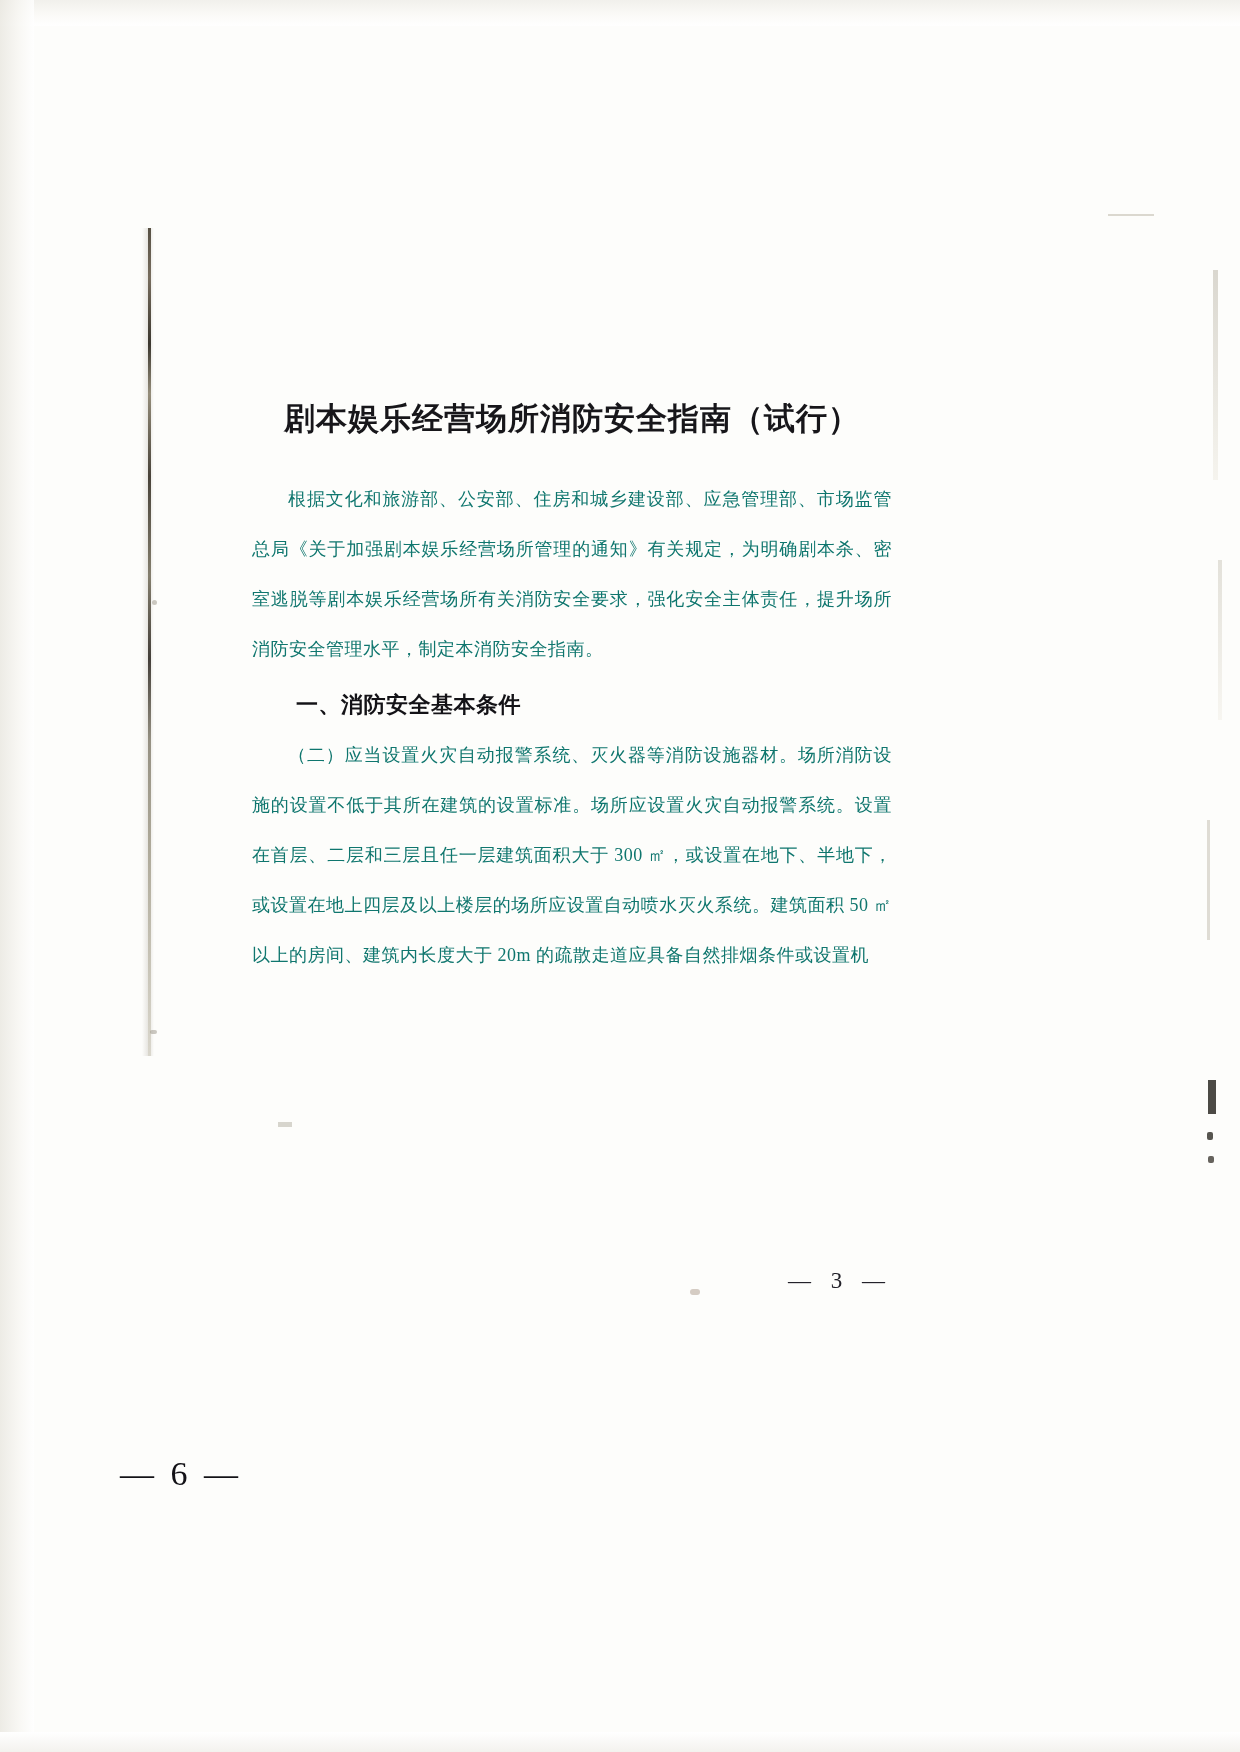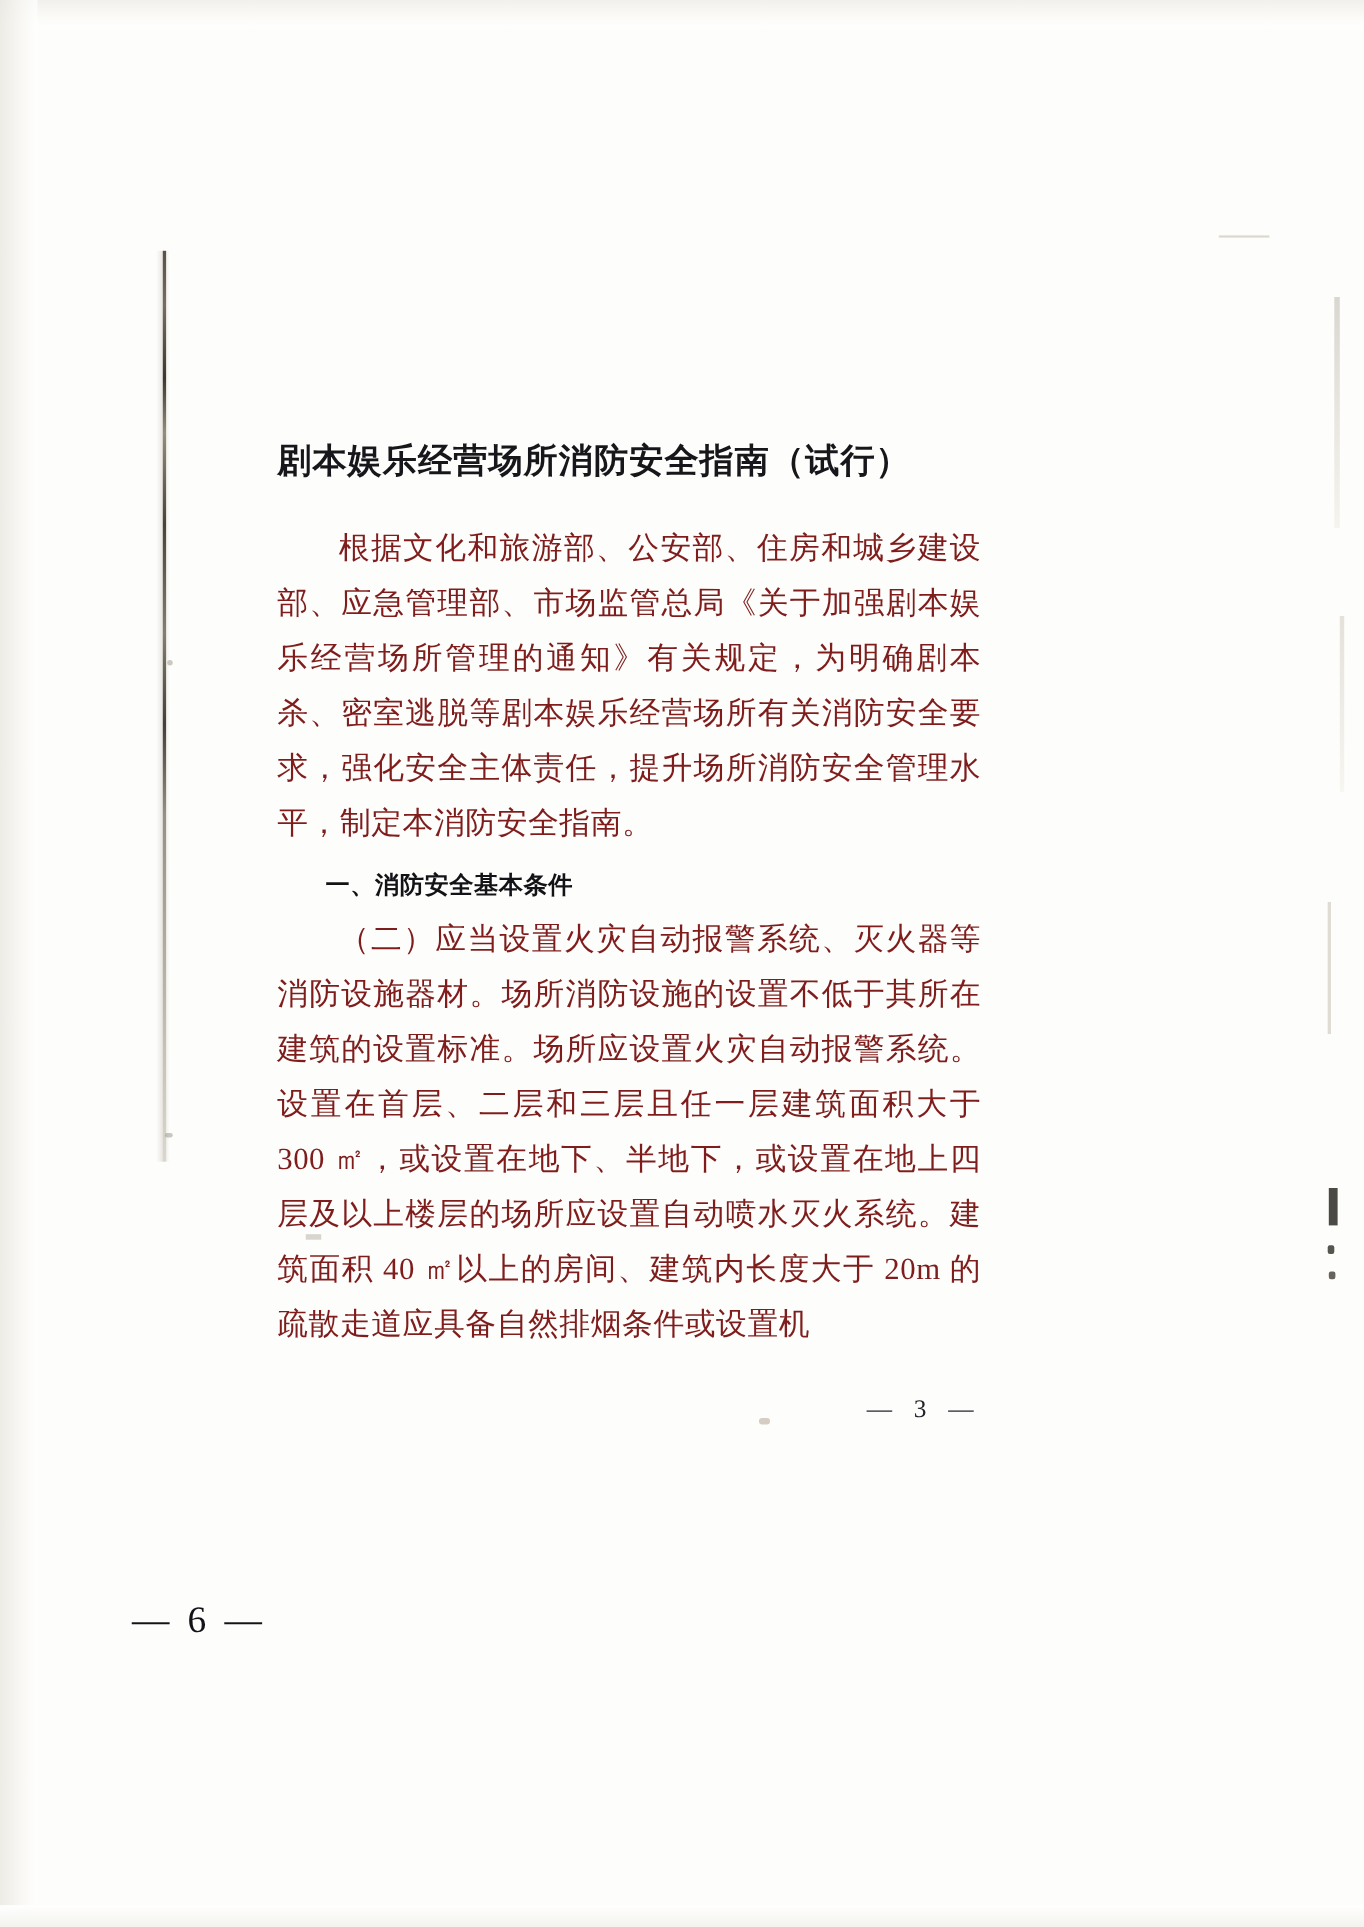--- a/index.html
+++ b/index.html
@@ -142,28 +142,28 @@
   }
 
   .doc-title {
     margin: 0;
     padding-top: 398px;
     font-family: "DejaVu Serif", "Liberation Serif", serif;
     font-weight: bold;
     font-size: 31px;
     letter-spacing: 1px;
     color: #17161a;
-    text-align: left;
+    text-align: center;
     white-space: nowrap;
   }
 
   .para {
     margin: 0;
-    color: #7f1d1d;
-    font-size: 28px;
+    color: #0f766e;
+    font-size: 18px;
     line-height: 50px;
     letter-spacing: 0.5px;
     text-align: justify;
     text-align-last: left;
     text-indent: 2em;
     font-family: "Liberation Serif", "DejaVu Serif", serif;
   }
   .para.first { margin-top: 34px; }
 
   .section-head {
@@ -230,21 +230,21 @@
 
   <div class="sheet">
 
     <h1 class="doc-title">剧本娱乐经营场所消防安全指南（试行）</h1>
 
     <p class="para first">根据文化和旅游部、公安部、住房和城乡建设部、应急管理部、市场监管总局《关于加强剧本娱乐经营场所管理的通知》有关规定，为明确剧本杀、密室逃脱等剧本娱乐经营场所有关消防安全要求，强化安全主体责任，提升场所消防安全管理水平，制定本消防安全指南。</p>
 
     <h2 class="section-head">一、消防安全基本条件</h2>
 
 
-    <p class="para">（二）应当设置火灾自动报警系统、灭火器等消防设施器材。场所消防设施的设置不低于其所在建筑的设置标准。场所应设置火灾自动报警系统。设置在首层、二层和三层且任一层建筑面积大于 300 ㎡，或设置在地下、半地下，或设置在地上四层及以上楼层的场所应设置自动喷水灭火系统。建筑面积 40 ㎡以上的房间、建筑内长度大于 20m 的疏散走道应具备自然排烟条件或设置机</p>
+    <p class="para">（二）应当设置火灾自动报警系统、灭火器等消防设施器材。场所消防设施的设置不低于其所在建筑的设置标准。场所应设置火灾自动报警系统。设置在首层、二层和三层且任一层建筑面积大于 300 ㎡，或设置在地下、半地下，或设置在地上四层及以上楼层的场所应设置自动喷水灭火系统。建筑面积 50 ㎡以上的房间、建筑内长度大于 20m 的疏散走道应具备自然排烟条件或设置机</p>
 
   </div>
 
   <div class="inner-page-number">— 3 —</div>
 
   <div class="outer-page-number">— 6 —</div>
 
   <div class="page-shadow-bottom"></div>
 
 </div>

